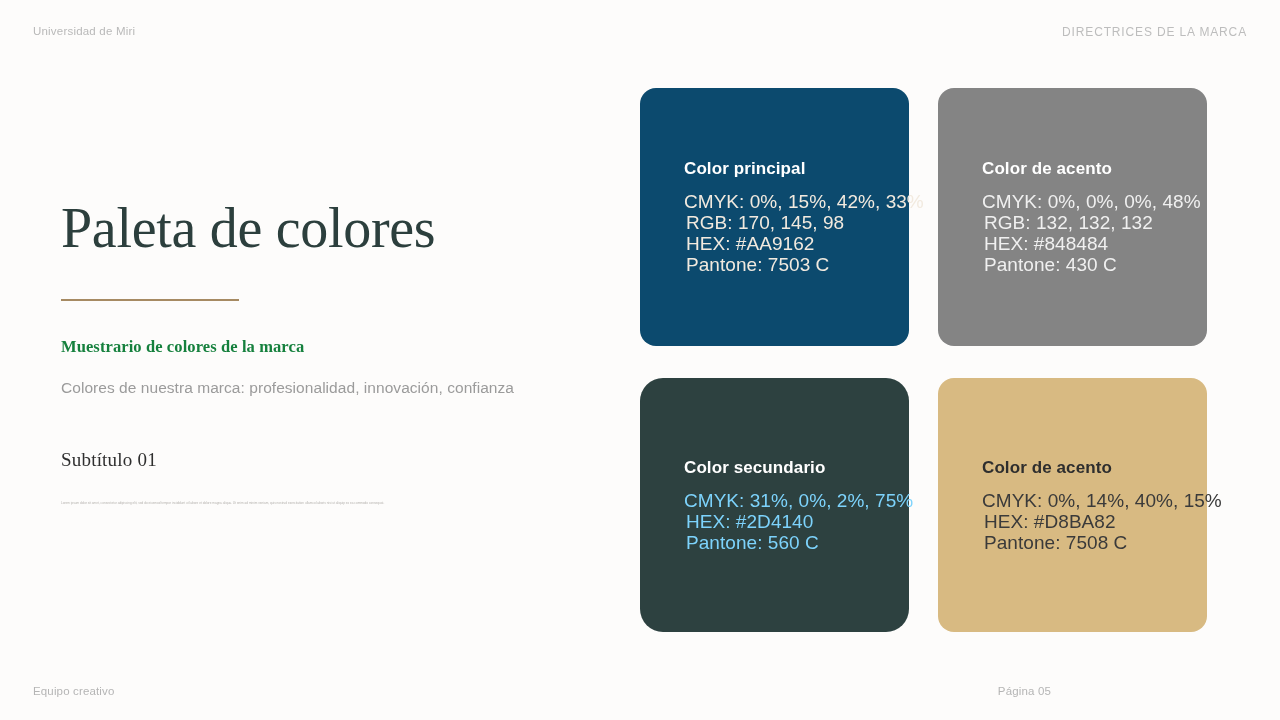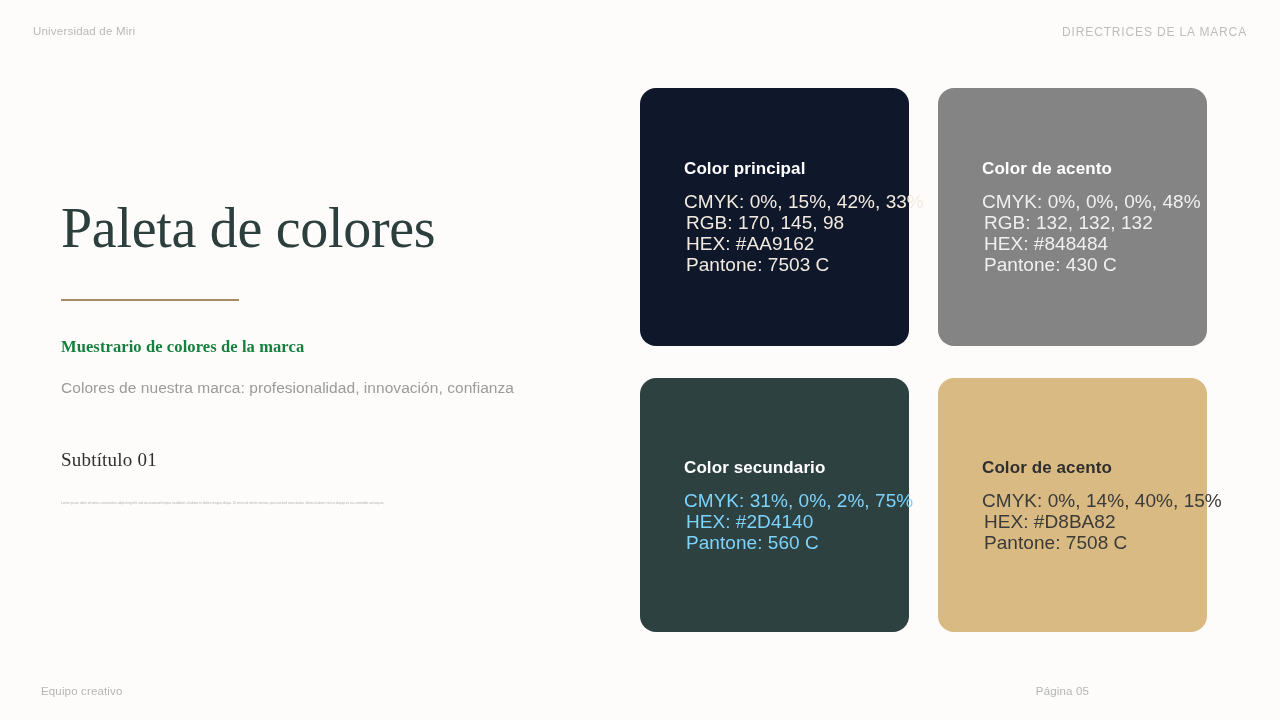--- a/index.html
+++ b/index.html
@@ -133,24 +133,23 @@
     font-family: "Liberation Sans", sans-serif;
     letter-spacing: 0.05px;
   }
   .swatch-specs div { white-space: nowrap; }
   .spec-indent { padding-left: 2px; }
 
   
   .page-footer {
     position: absolute;
     bottom: 0;
-    left: 8px;
+    left: 0;
     width: 1084px;
     height: 56px;
-    padding-left: 30px;
   }
   .footer-left {
     position: absolute;
     left: 33px;
     top: 21px;
     font-size: 11.5px;
     color: #b5b5b5;
     letter-spacing: 0.15px;
   }
   .footer-right {
@@ -174,41 +173,41 @@
   <h1 class="page-title">Paleta de colores</h1>
   <div class="title-rule" style="background: rgb(166, 138, 98);"></div>
   <div class="lead-serif">Muestrario de colores de la marca</div>
   <div class="lead-sans">Colores de nuestra marca: profesionalidad, innovación, confianza</div>
   <div class="subheading">Subtítulo 01</div>
   <div class="micro-copy">Lorem ipsum dolor sit amet, consectetur adipiscing elit, sed do eiusmod tempor incididunt ut labore et dolore magna aliqua. Ut enim ad minim veniam, quis nostrud exercitation ullamco laboris nisi ut aliquip ex ea commodo consequat.</div>
 </div>
 
 <div class="swatch-grid">
 
-  <div class="swatch-card" style="background: #0f172a;">
+  <div class="swatch-card" style="background: #0c4a6e;">
     <div class="swatch-title" style="color: rgb(255, 255, 255);">Color principal</div>
     <div class="swatch-specs" style="color: rgb(242, 234, 223);">
       <div>CMYK: 0%, 15%, 42%, 33%</div>
       <div class="spec-indent">RGB: 170, 145, 98</div>
       <div class="spec-indent">HEX: #AA9162</div>
       <div class="spec-indent">Pantone: 7503 C</div>
     </div>
   </div>
 
   <div class="swatch-card" style="background: rgb(132, 132, 132);">
     <div class="swatch-title" style="color: rgb(255, 255, 255);">Color de acento</div>
     <div class="swatch-specs" style="color: rgb(240, 240, 240);">
       <div>CMYK: 0%, 0%, 0%, 48%</div>
       <div class="spec-indent">RGB: 132, 132, 132</div>
       <div class="spec-indent">HEX: #848484</div>
       <div class="spec-indent">Pantone: 430 C</div>
     </div>
   </div>
 
-  <div class="swatch-card" style="background: rgb(45, 65, 64);">
+  <div class="swatch-card" style="background: rgb(45, 65, 64); border-radius: 23px;">
     <div class="swatch-title" style="color: rgb(255, 255, 255);">Color secundario</div>
     <div class="swatch-specs" style="color: #7dd3fc;">
       <div>CMYK: 31%, 0%, 2%, 75%</div>
       <div class="spec-indent">HEX: #2D4140</div>
       <div class="spec-indent">Pantone: 560 C</div>
     </div>
   </div>
 
   <div class="swatch-card" style="background: rgb(216, 186, 130);">
     <div class="swatch-title" style="color: rgb(46, 46, 46);">Color de acento</div>

